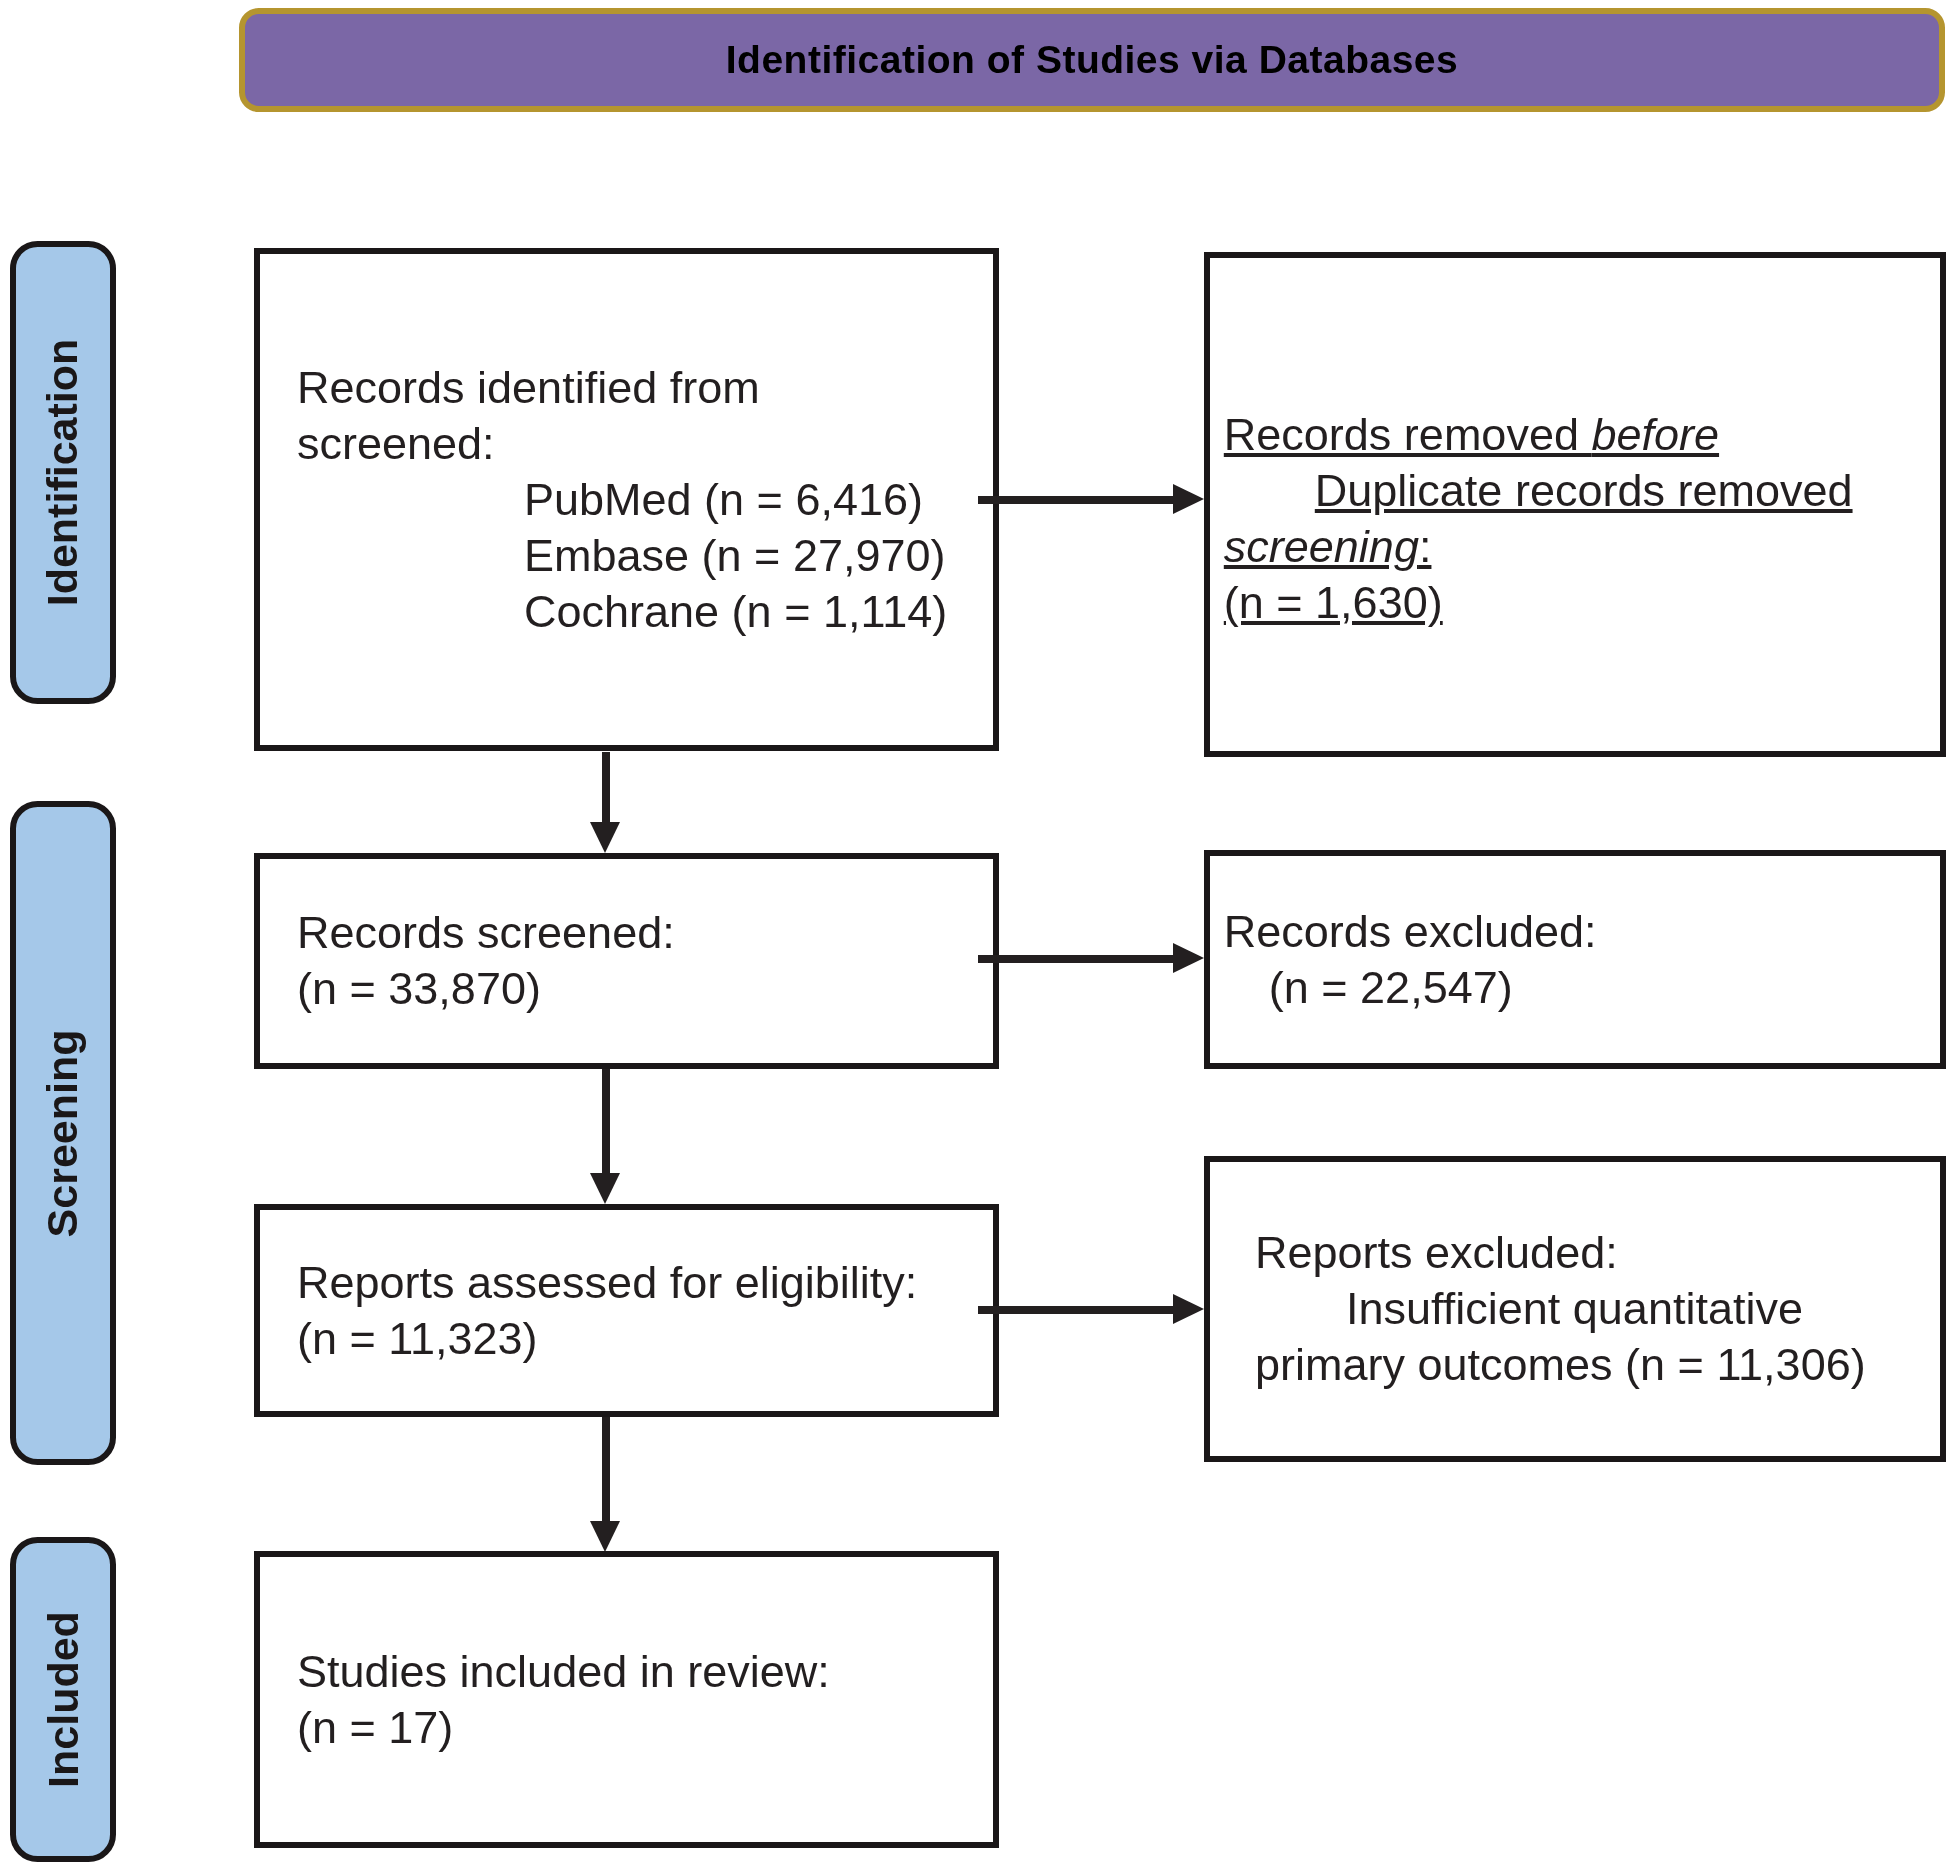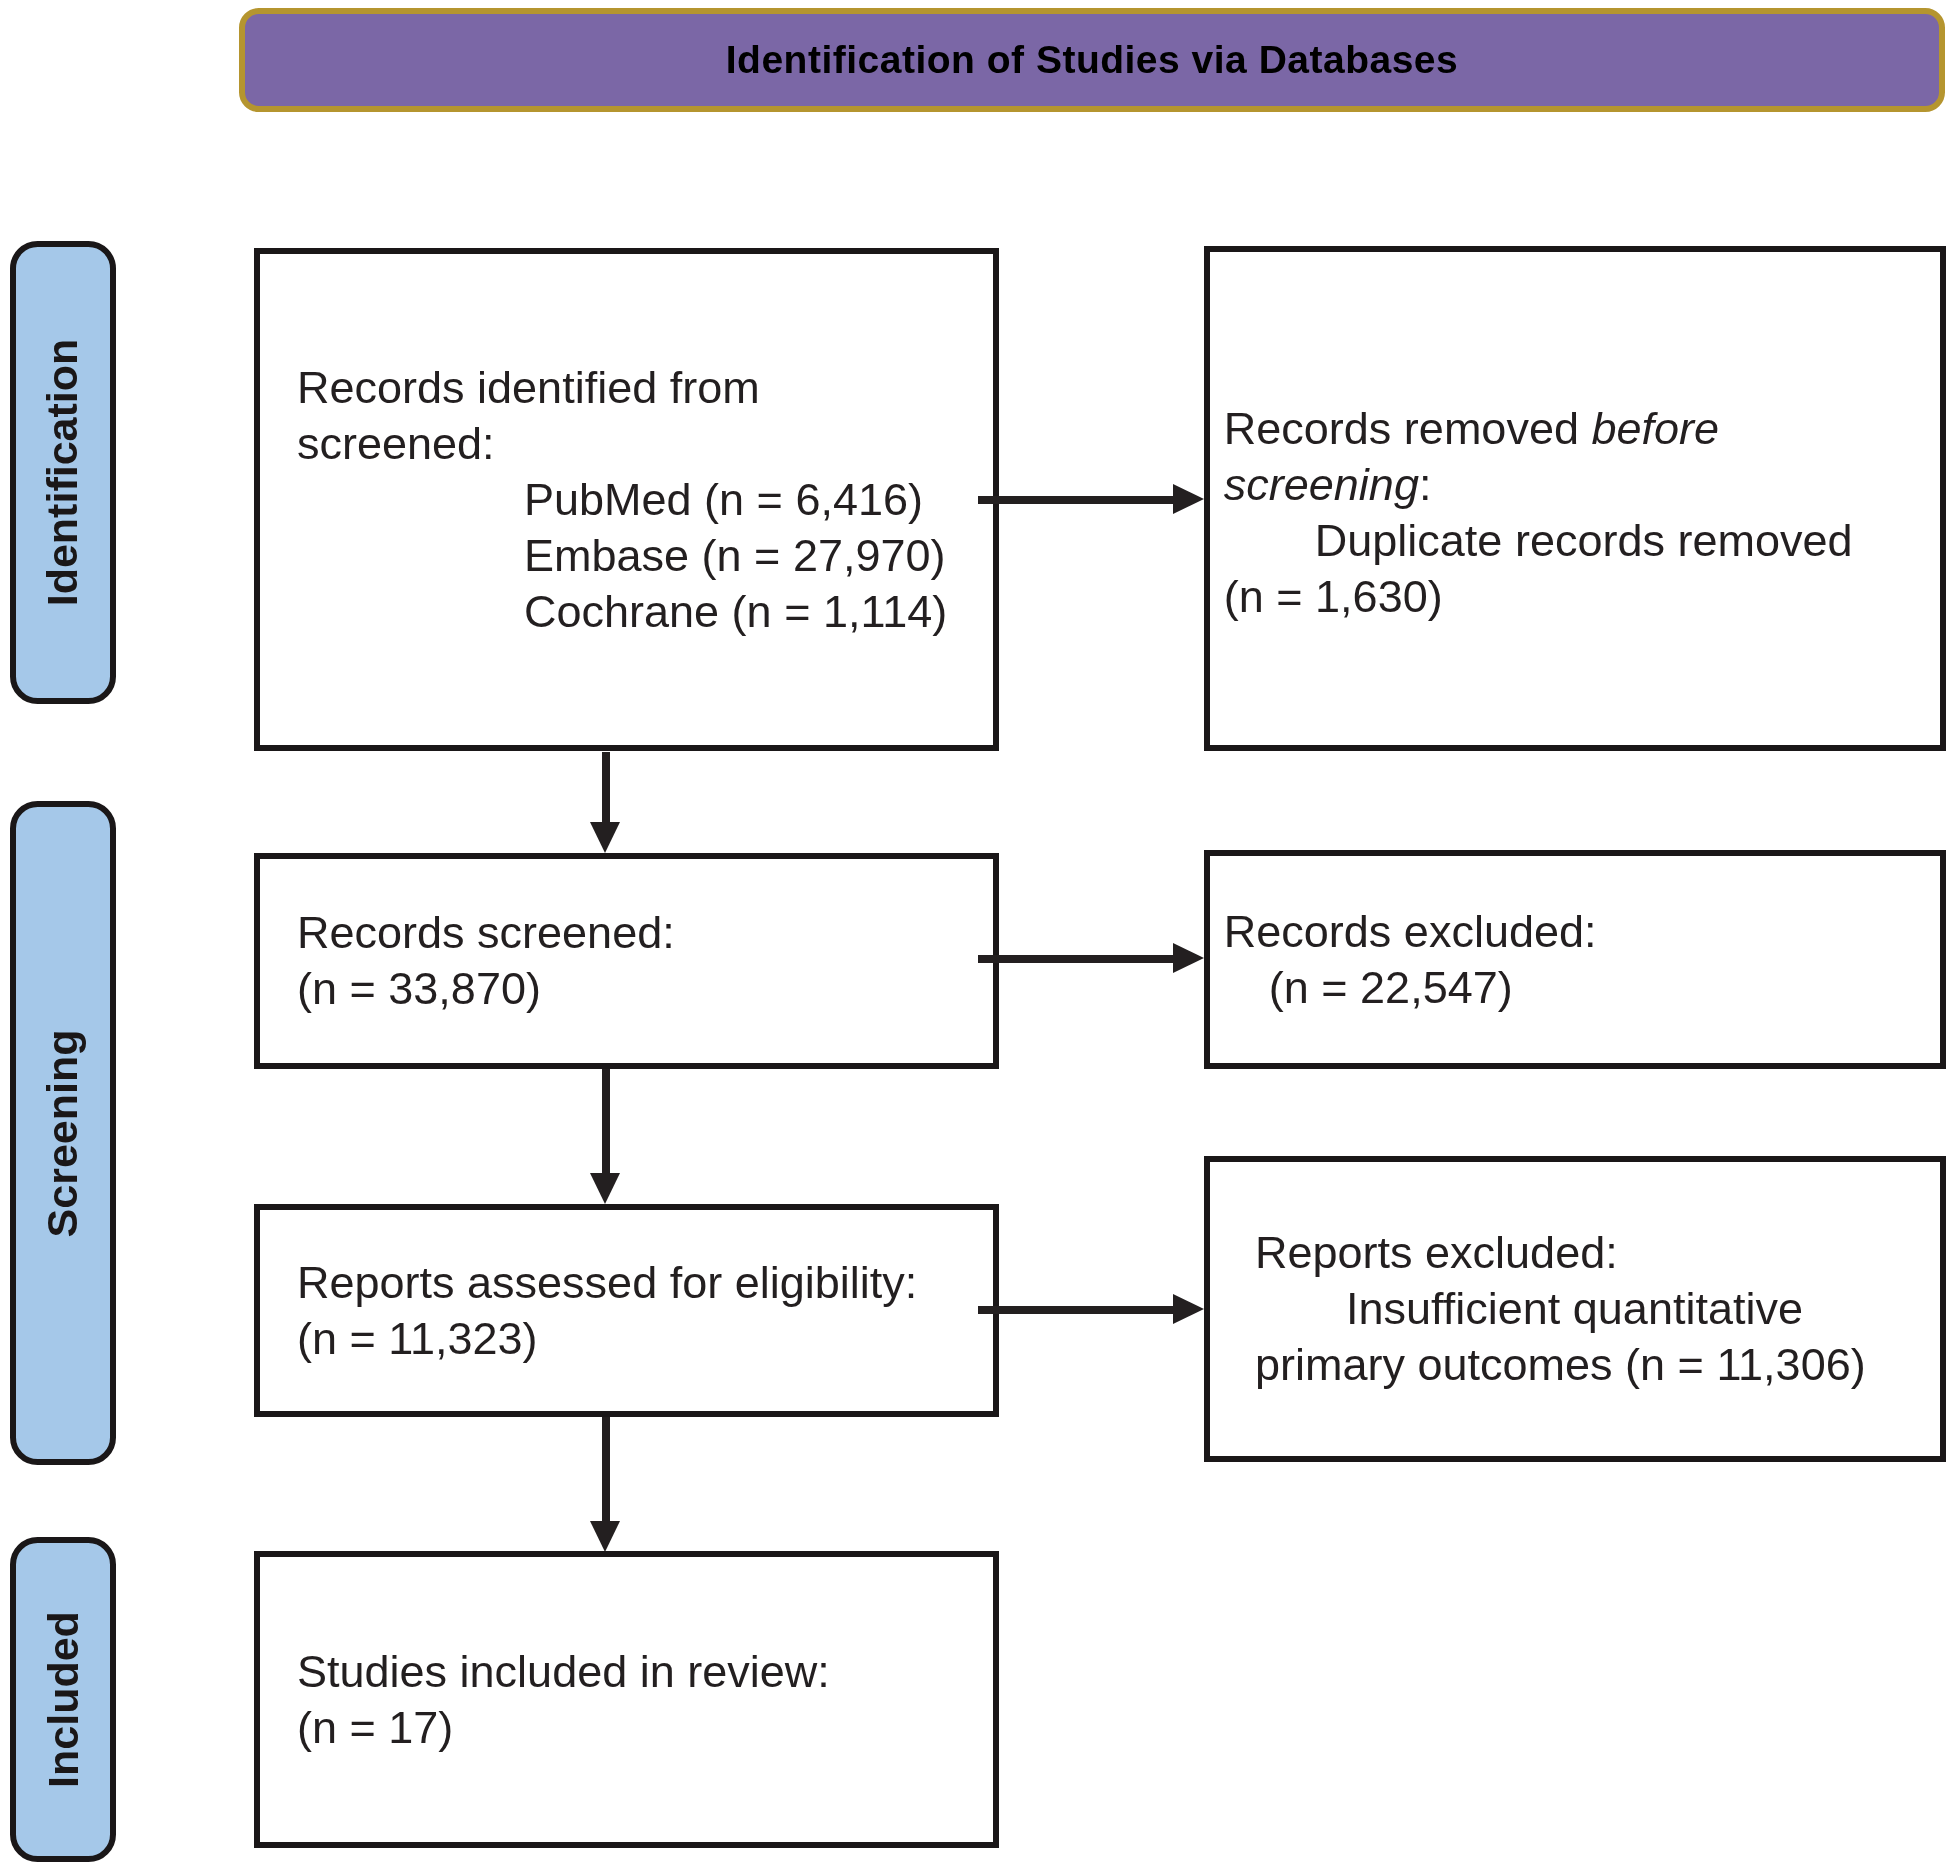--- a/index.html
+++ b/index.html
@@ -56,21 +56,21 @@
   .it{font-style:italic;}
 
   .box-left{left:233px;width:745px;padding-left:37px;margin-left:21px;}
   .box-right{left:1204px;width:742px;padding-left:13.8px;}
 
   .box-records-identified{top:248px;height:503px;}
   .box-records-screened{top:853px;height:216px;}
   .box-reports-assessed{top:1204px;height:213px;}
   .box-studies-included{top:1551px;height:297px;}
 
-  .box-records-removed{top:246px;height:505px;padding-top:29.6px;}
+  .box-records-removed{top:252px;height:505px;padding-top:29.6px;text-decoration:underline;}
   .box-records-excluded{top:850px;height:219px;}
   .box-reports-excluded{top:1156px;height:306px;padding-left:45px;}
 
   
   .arrow{position:absolute;}
   .arrow .shaft{position:absolute;background:var(--line-ink);}
   .arrow .head{position:absolute;width:0;height:0;}
 
   .arrow-down{width:31.5px;}
   .arrow-down .shaft{left:11.8px;top:0;width:7.9px;}
@@ -120,22 +120,22 @@
 
   <div class="fbox box-left box-records-identified">
       <div class="line"><span>Records identified from</span></div>
       <div class="line"><span>screened:</span></div>
       <div class="line indent-lg"><span>PubMed (n = 6,416)</span></div>
       <div class="line indent-lg"><span>Embase (n = 27,970)</span></div>
       <div class="line indent-lg"><span>Cochrane (n = 1,114)</span></div>
     </div>
   <div class="fbox box-right box-records-removed">
       <div class="line"><span>Records removed </span><span class="it">before</span></div>
+      <div class="line indent-md"><span>Duplicate records removed</span></div>
       <div class="line"><span class="it">screening</span><span>:</span></div>
-      <div class="line indent-md"><span>Duplicate records removed</span></div>
       <div class="line"><span>(n = 1,630)</span></div>
     </div>
 
   <div class="fbox box-left box-records-screened">
       <div class="line"><span>Records screened:</span></div>
       <div class="line"><span>(n = 33,870)</span></div>
     </div>
   <div class="fbox box-right box-records-excluded">
       <div class="line"><span>Records excluded:</span></div>
       <div class="line indent-sm"><span>(n = 22,547)</span></div>

